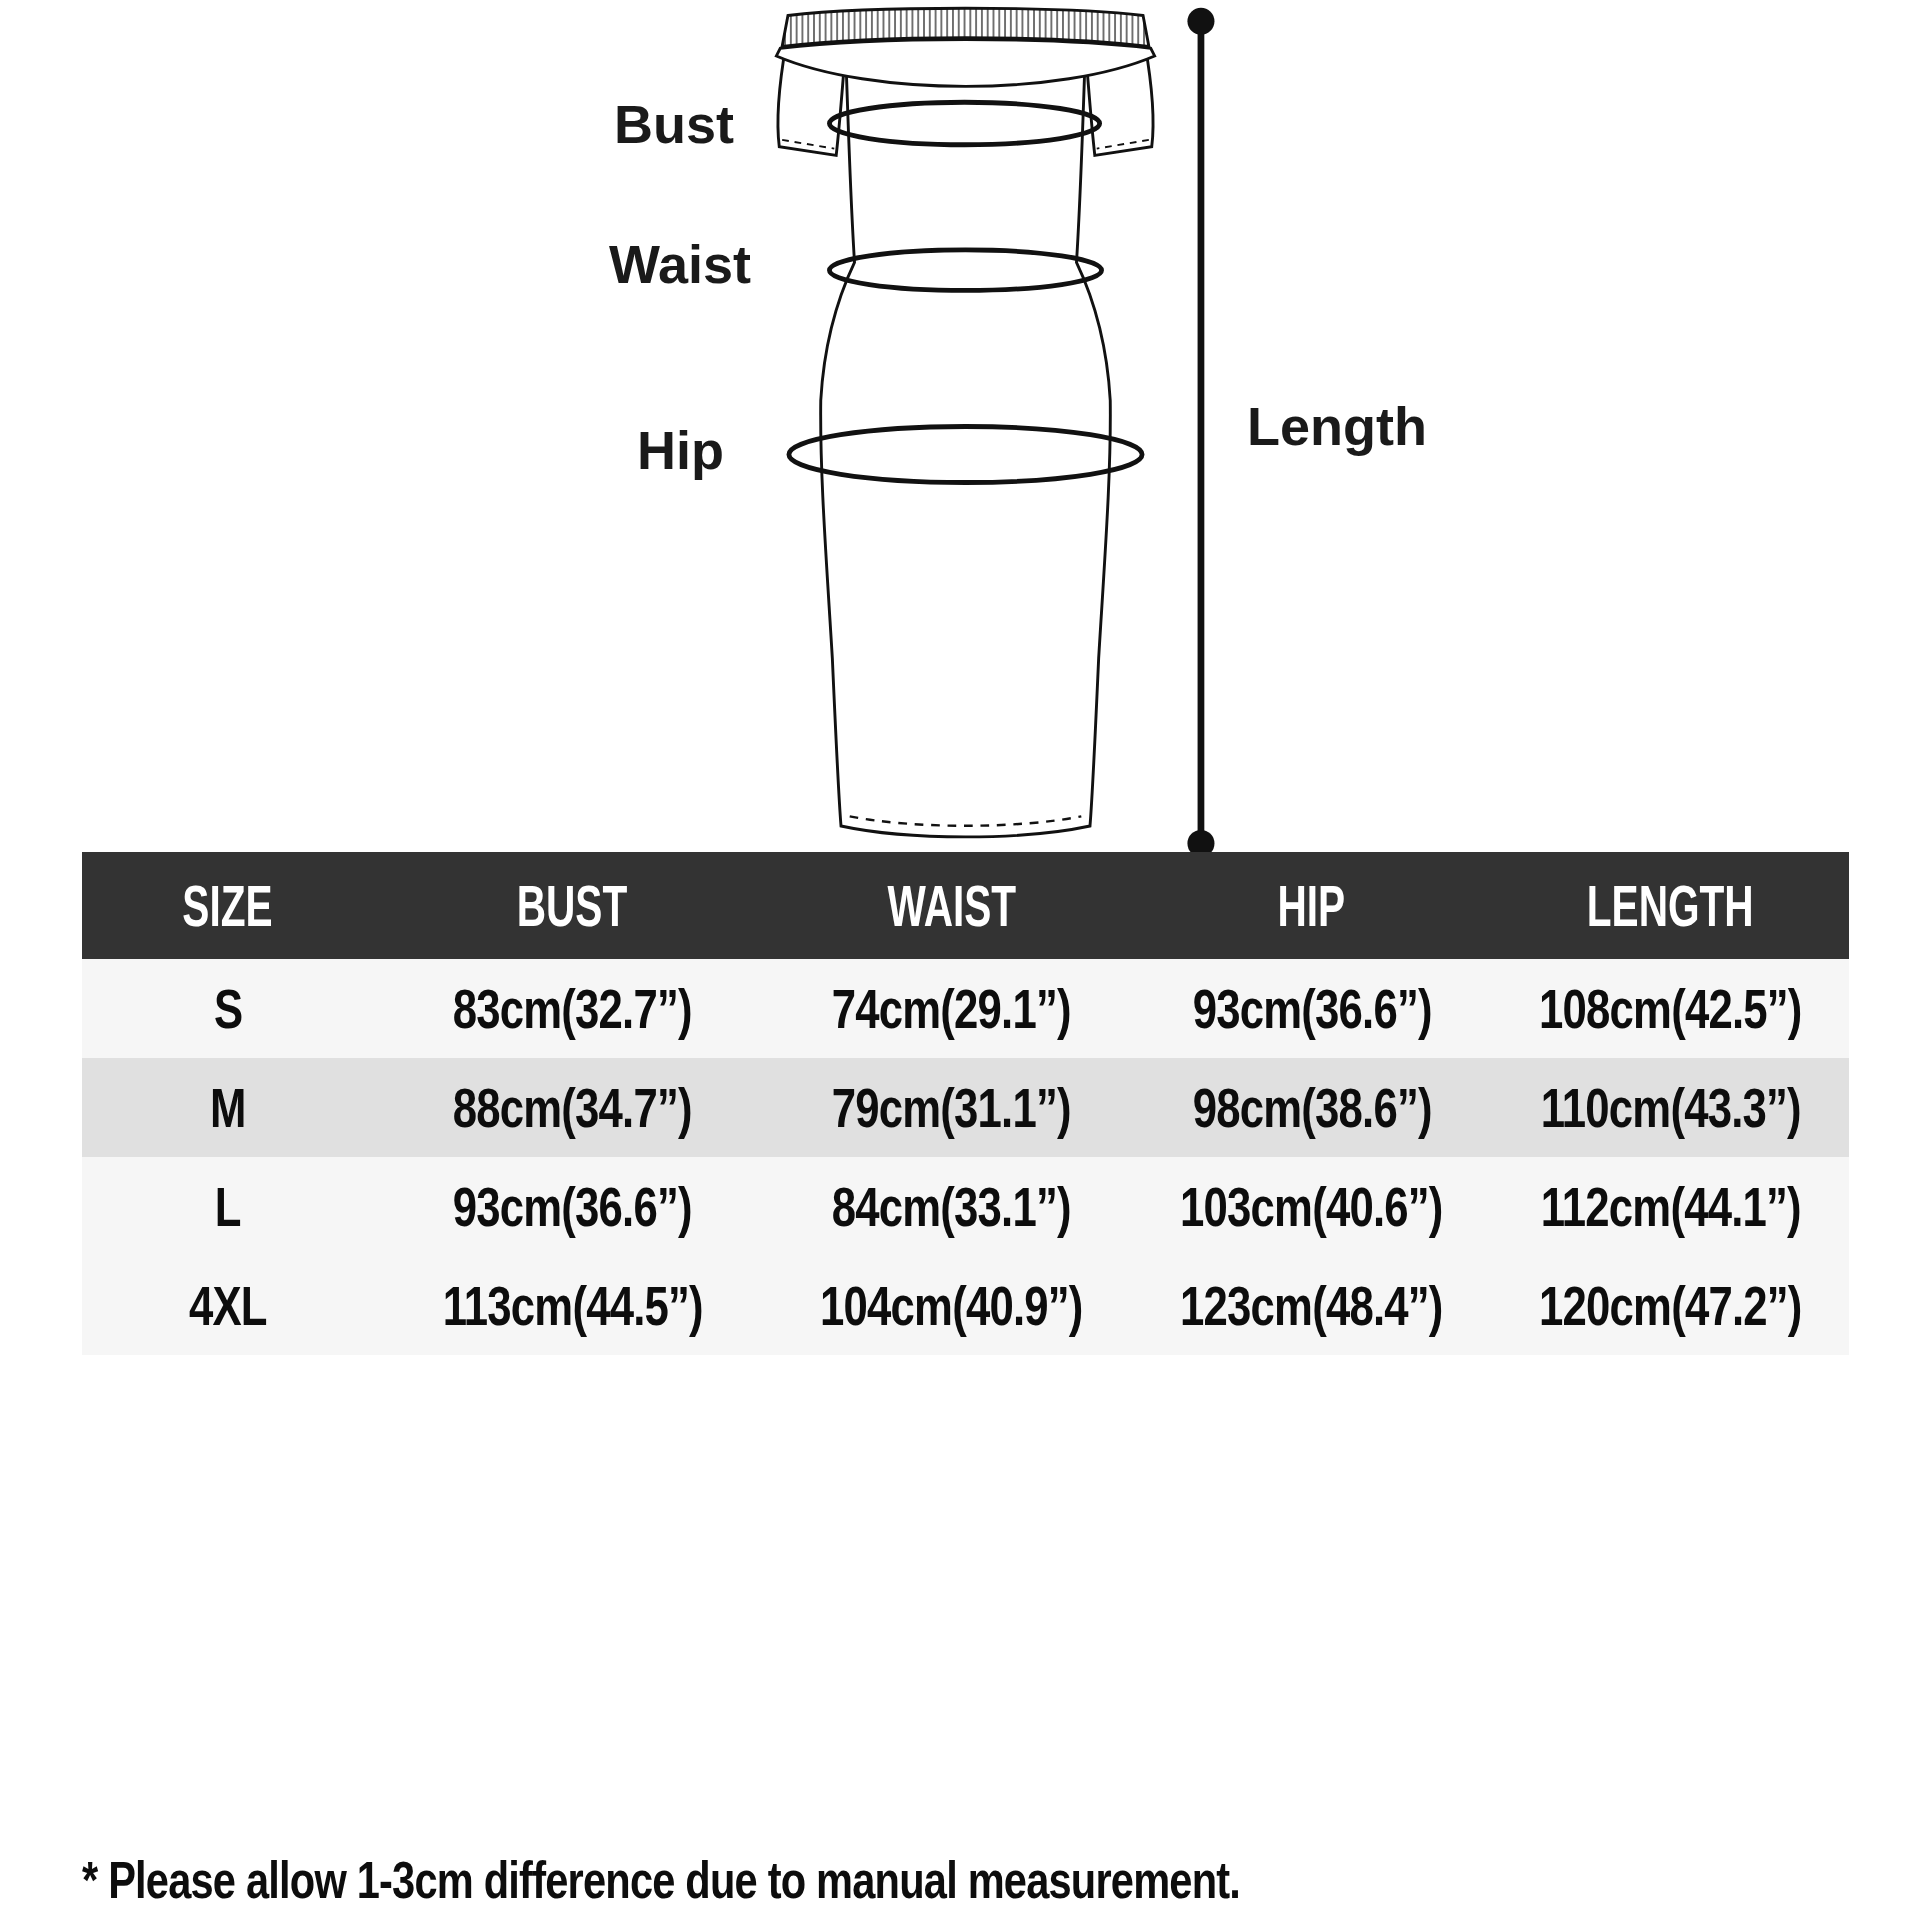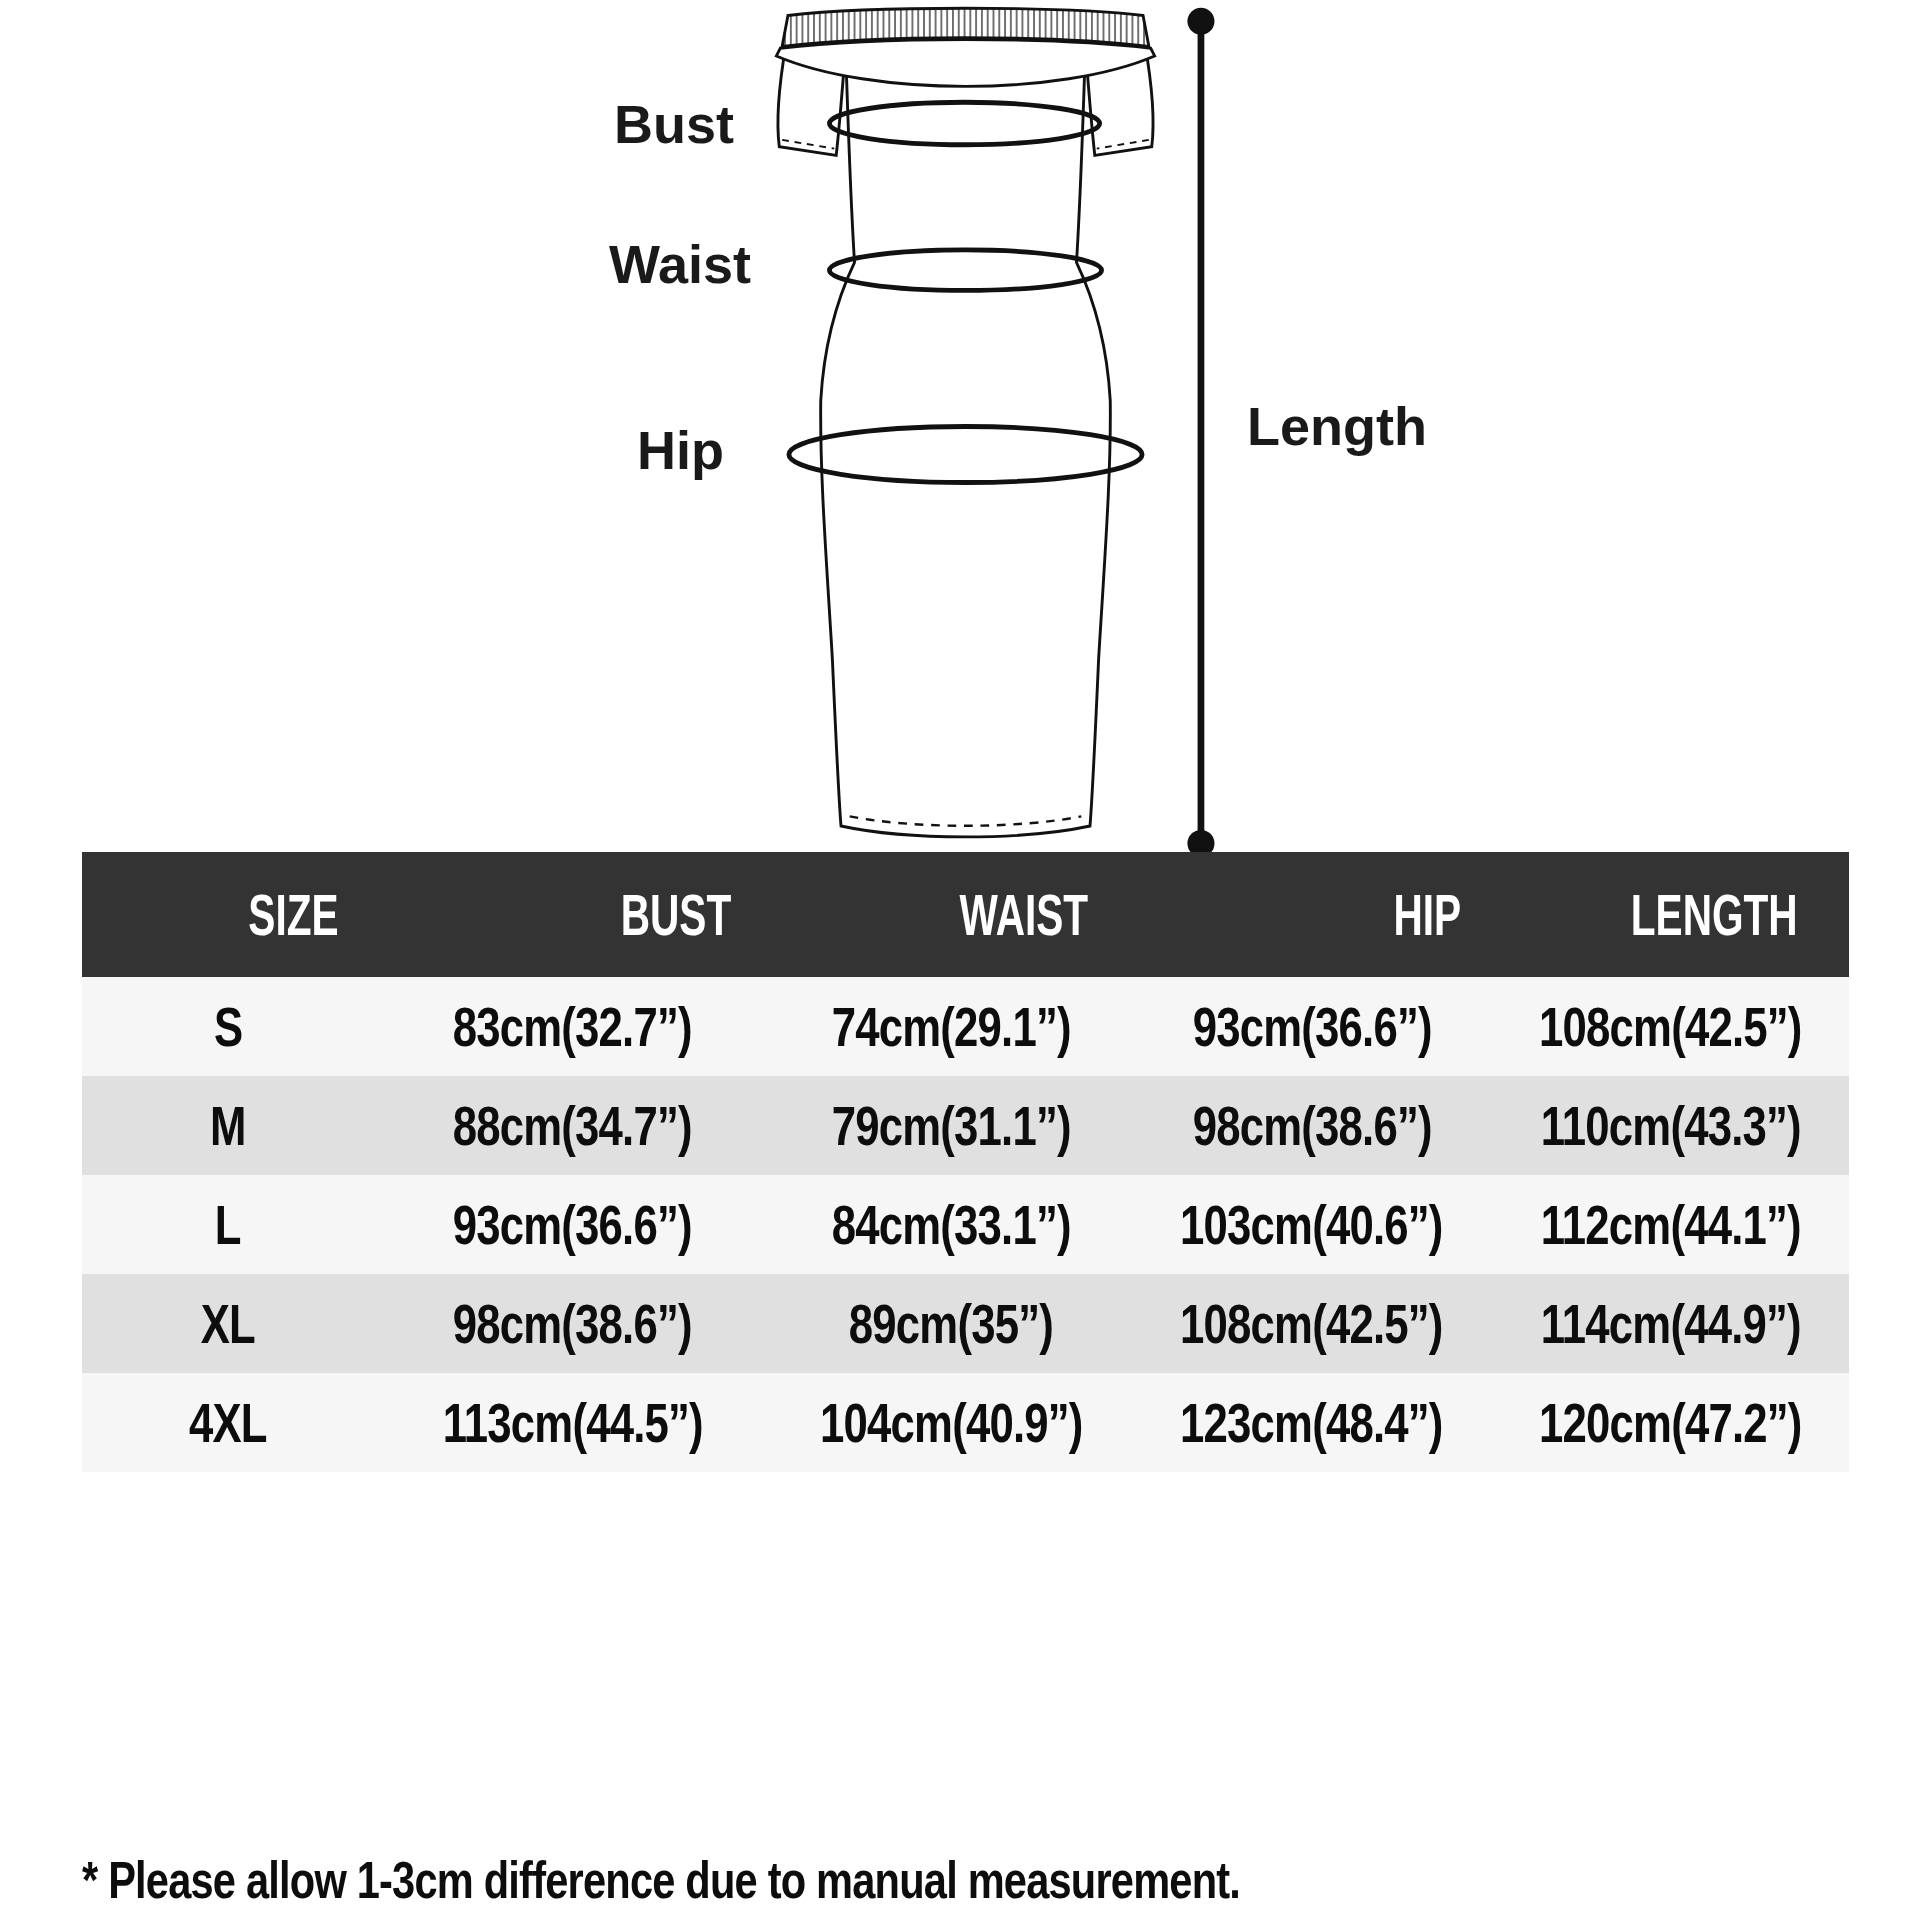--- a/index.html
+++ b/index.html
@@ -20,21 +20,21 @@
   .dlabel.length{left:1247px;top:399px;}
   
   .size-table{position:absolute;left:82px;top:852px;width:1767px;border-collapse:collapse;table-layout:fixed;}
   .size-table col.c1{width:16.5%;}
   .size-table col.c2{width:22.5%;}
   .size-table col.c3{width:20.4%;}
   .size-table col.c4{width:20.4%;}
   .size-table col.c5{width:20.2%;}
   .size-table th{
     background:#333333;color:#ffffff;height:93px;font-size:58px;font-weight:700;
-    text-align:right;vertical-align:middle;padding:16px;
+    text-align:center;vertical-align:middle;padding:7px;
   }
   .size-table td{
     height:99px;font-size:56px;font-weight:700;text-align:center;
     vertical-align:middle;padding:0;color:#0d0d0d;
   }
   .size-table tr.odd td{background:#f6f6f6;}
   .size-table tr.even td{background:#e0e0e0;}
   .cond{display:inline-block;transform:scaleX(0.78);transform-origin:center;white-space:nowrap;letter-spacing:-1px;}
   .cond-h{display:inline-block;transform:scaleX(0.70);transform-origin:center;letter-spacing:0px;}
   
@@ -125,27 +125,20 @@
       <td><span class="cond">98cm(38.6”)</span></td>
       <td><span class="cond">110cm(43.3”)</span></td>
     </tr>
     <tr class="odd">
       <td><span class="cond">L</span></td>
       <td><span class="cond">93cm(36.6”)</span></td>
       <td><span class="cond">84cm(33.1”)</span></td>
       <td><span class="cond">103cm(40.6”)</span></td>
       <td><span class="cond">112cm(44.1”)</span></td>
     </tr>
-    <tr class="even">
-      <td><span class="cond">XL</span></td>
-      <td><span class="cond">98cm(38.6”)</span></td>
-      <td><span class="cond">89cm(35”)</span></td>
-      <td><span class="cond">108cm(42.5”)</span></td>
-      <td><span class="cond">114cm(44.9”)</span></td>
-    </tr>
     <tr class="odd">
       <td><span class="cond">4XL</span></td>
       <td><span class="cond">113cm(44.5”)</span></td>
       <td><span class="cond">104cm(40.9”)</span></td>
       <td><span class="cond">123cm(48.4”)</span></td>
       <td><span class="cond">120cm(47.2”)</span></td>
     </tr>
   </tbody>
 </table>
 

